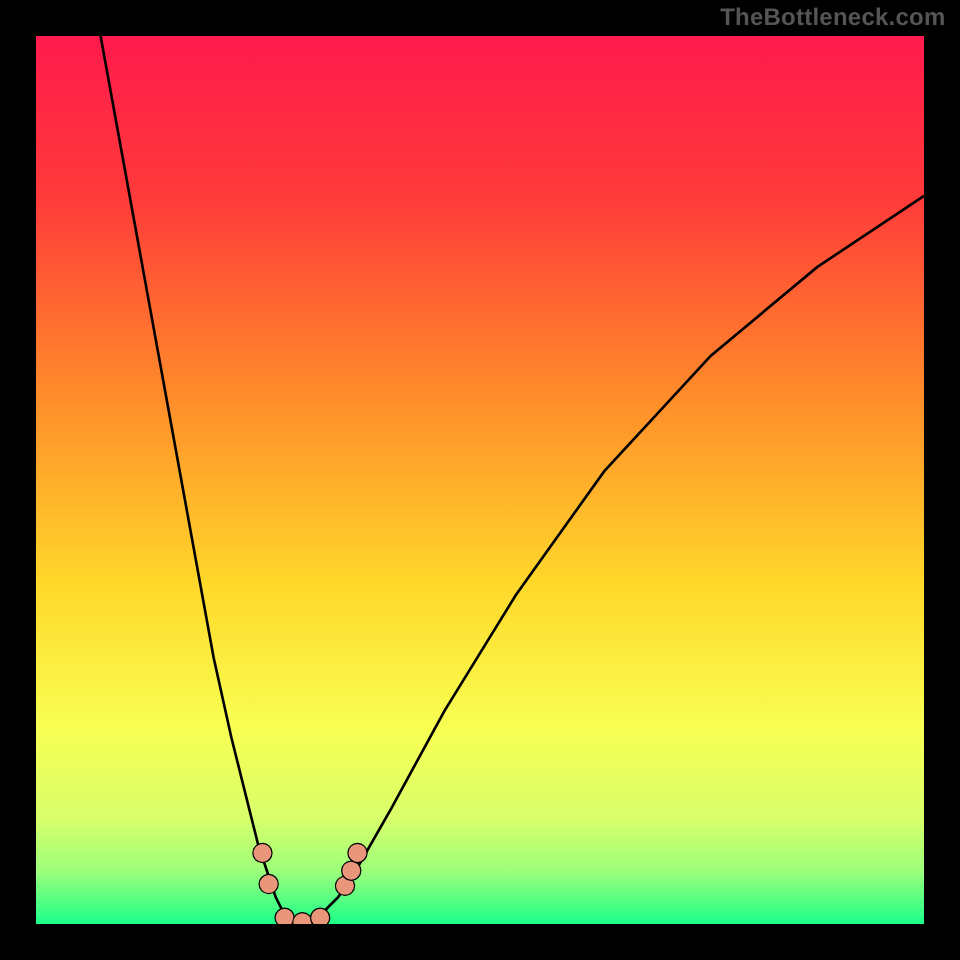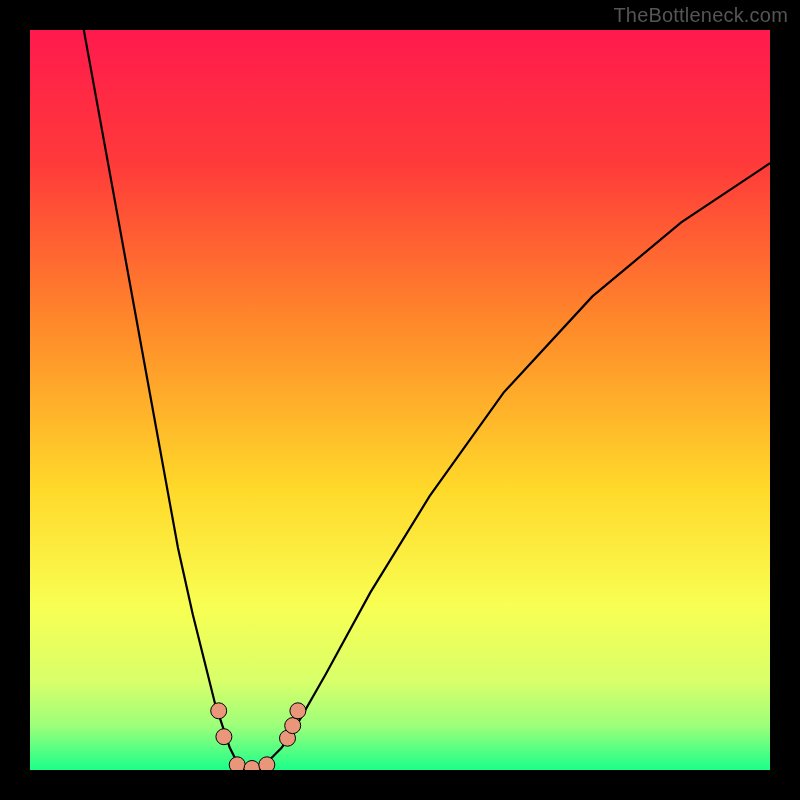--- a/index.html
+++ b/index.html
@@ -15,21 +15,21 @@
     width: 800px;
     height: 800px;
     background: #000;
   }
   .watermark {
     position: absolute;
     top: 4px;
     right: 12px;
     color: #555;
     font-size: 20px;
-    font-weight: 400;
+    font-weight: 700;
     letter-spacing: 0.2px;
     z-index: 10;
   }
   .plot {
     position: absolute;
     left: 30px;
     top: 30px;
     width: 740px;
     height: 740px;
     overflow: hidden;

